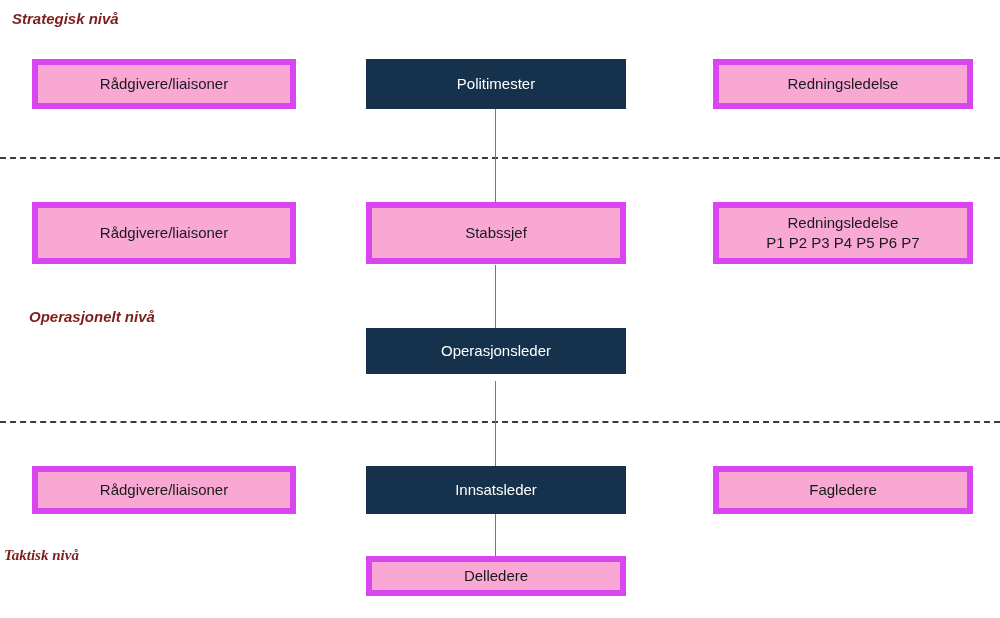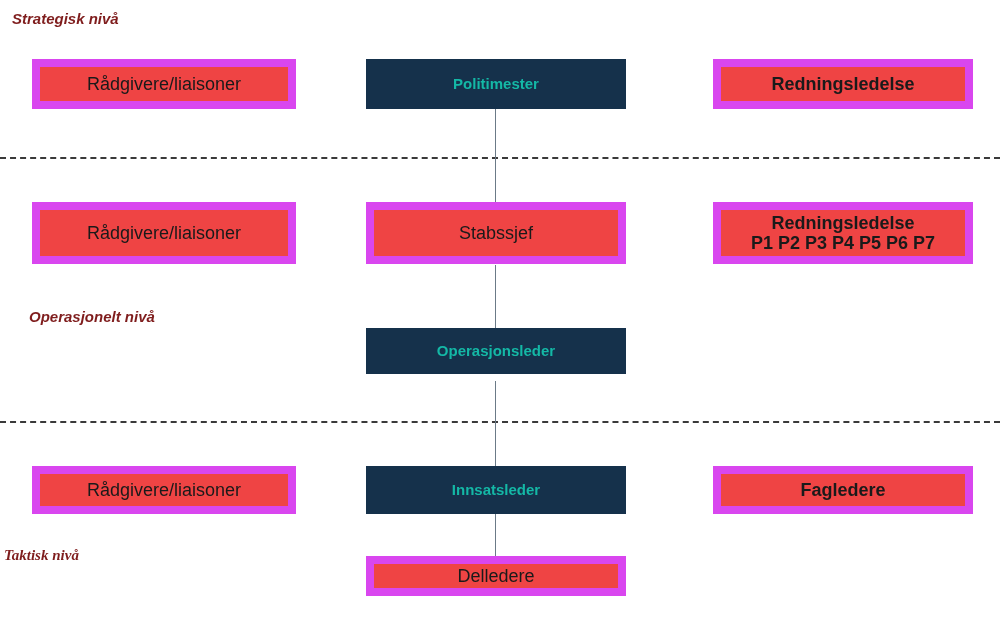--- a/index.html
+++ b/index.html
@@ -61,42 +61,42 @@
   
   .node {
     position: absolute;
     box-sizing: border-box;
     display: flex;
     align-items: center;
     justify-content: center;
     text-align: center;
   }
   .node-plain {
-    background: #ef4444;
-    border: 8px solid #d946ef;
-    font-size: 18px;
+    background: #f9a8d4;
+    border: 6px solid #d946ef;
+    font-size: 15px;
     font-weight: normal;
     color: #1a1a1a;
     line-height: 20px;
   }
   .node-filled {
     background: #15314b;
     border: none;
-    color: #14b8a6;
+    color: #ffffff;
     font-size: 15px;
-    font-weight: bold;
+    font-weight: normal;
     line-height: 20px;
   }
   .node span { display: block; }
   .node .sub-line { display: block; }
 
   
   .col-left   { left: 32px;  width: 264px; }
   .col-center { left: 366px; width: 260px; }
-  .col-right  { left: 713px; width: 260px; font-weight: bold; }
+  .col-right  { left: 713px; width: 260px; }
 
   
   .row-strategic  { top: 59px;  height: 50px; }
   .row-staff      { top: 202px; height: 62px; }
   .row-ops        { top: 328px; height: 46px; }
   .row-tactical   { top: 466px; height: 48px; }
   .row-subleaders { top: 556px; height: 40px; }
 </style>
 </head>
 <body>

